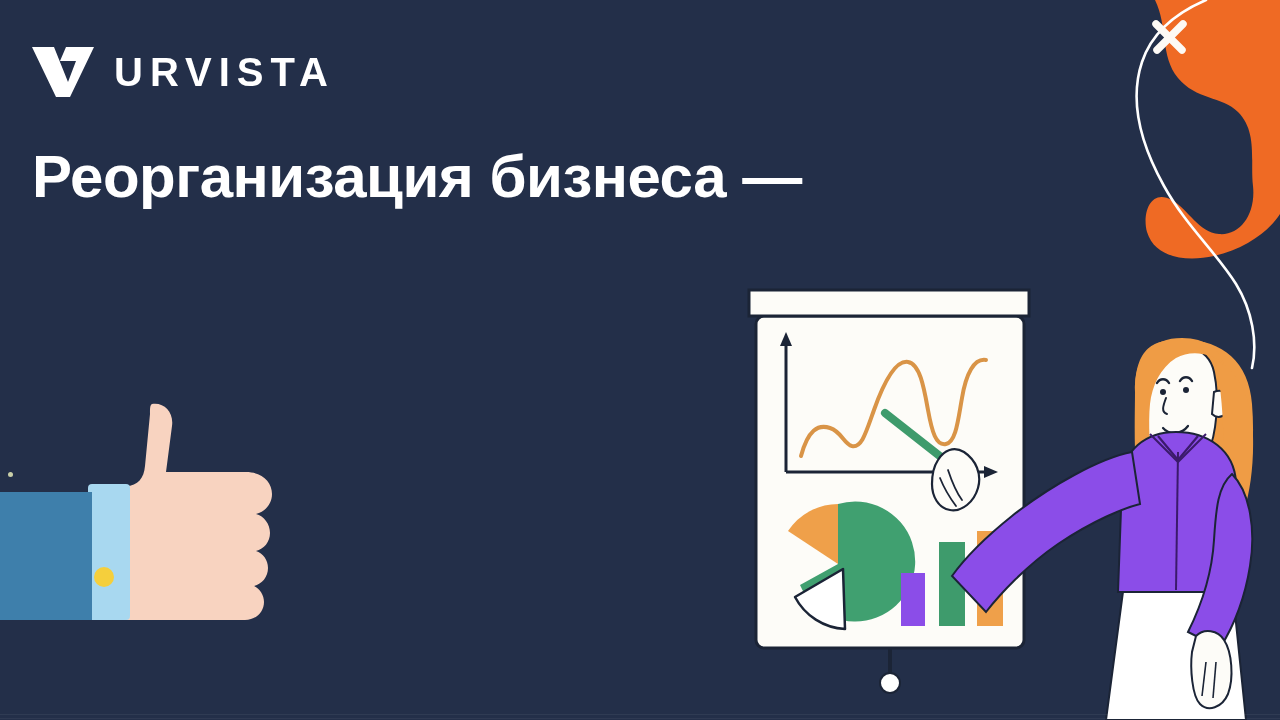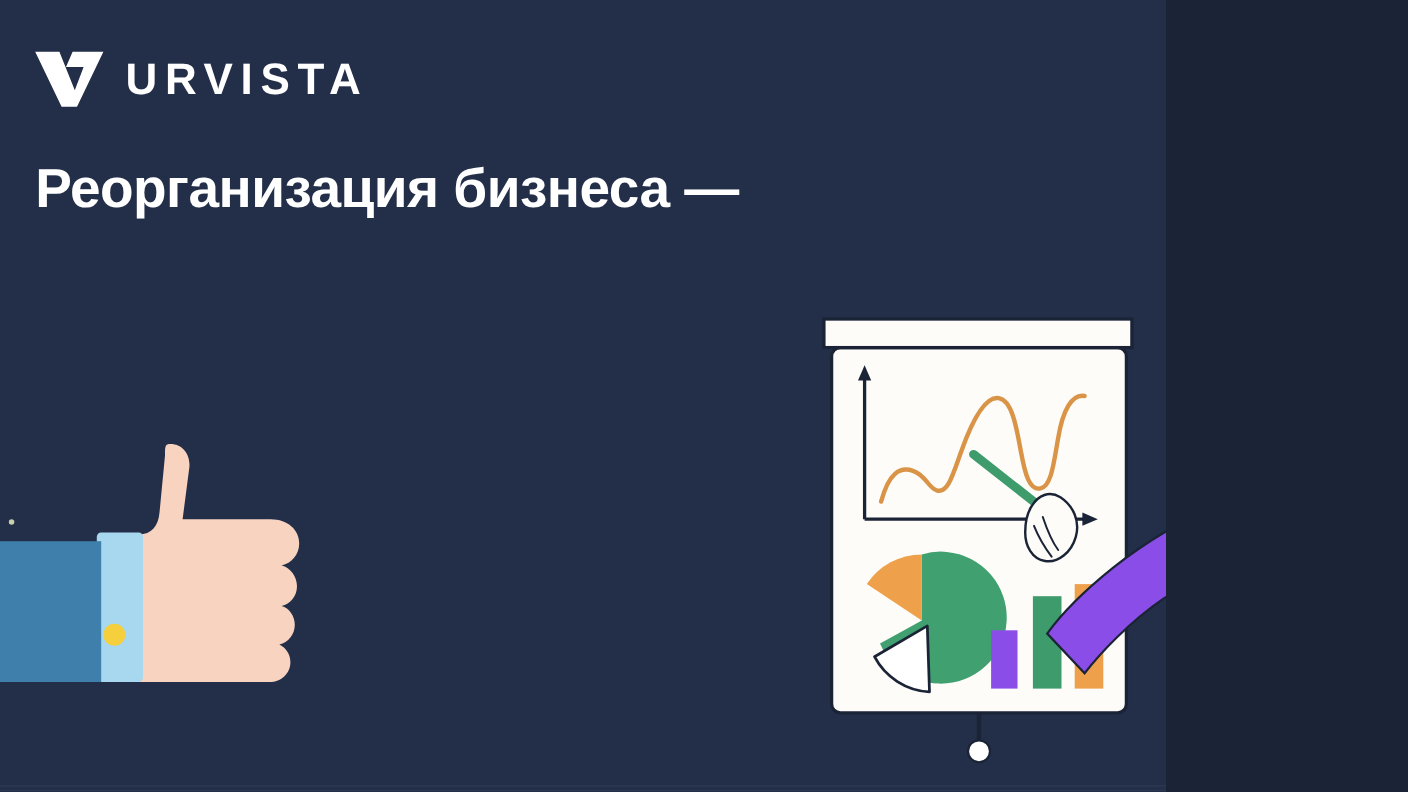--- a/index.html
+++ b/index.html
@@ -5,21 +5,21 @@
   html, body {
     margin: 0;
     padding: 0;
     background: #1b2436;
   }
   body {
     font-family: "Liberation Sans", sans-serif;
   }
   #slide {
     position: relative;
-    width: 1060px;
+    width: 1280px;
     height: 720px;
     overflow: hidden;
     background: #232f49;
   }
   .layer {
     position: absolute;
     top: 0;
     left: 0;
     width: 1280px;
     height: 720px;
@@ -45,21 +45,21 @@
   }
 
   
   #headline {
     position: absolute;
     left: 32px;
     top: 142px;
     width: 900px;
   }
   .headline-line {
-    font-size: 50px;
+    font-size: 60px;
     font-weight: bold;
     line-height: 1.17;
     letter-spacing: -0.5px;
     white-space: nowrap;
   }
   #headline-line-1 { color: #ffffff; }
   #headline-line-2 { color: #ee6a1e; }
 
   
   #dot-accent {

